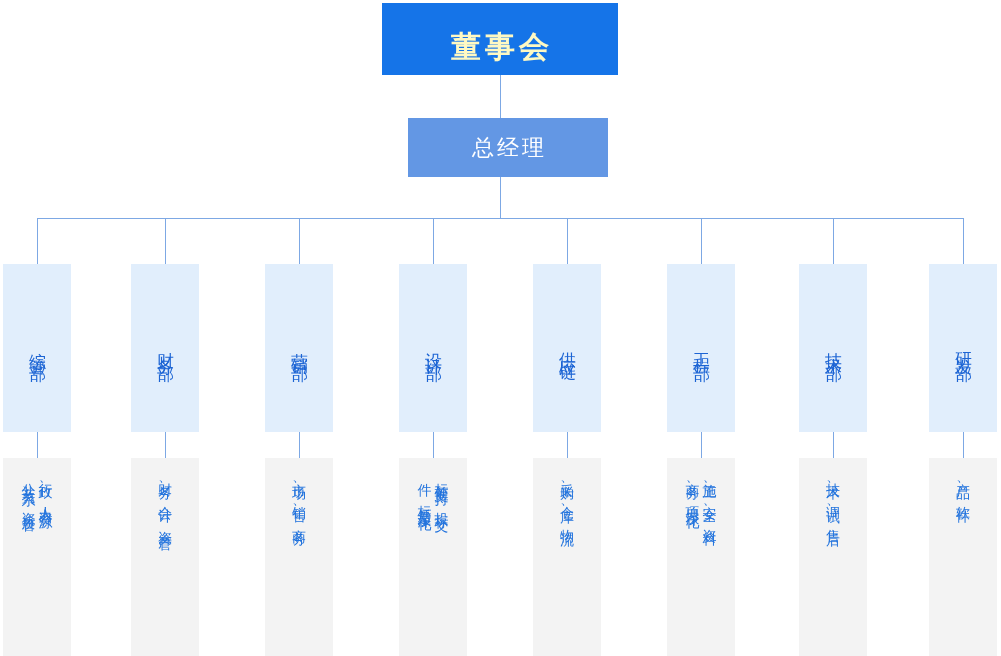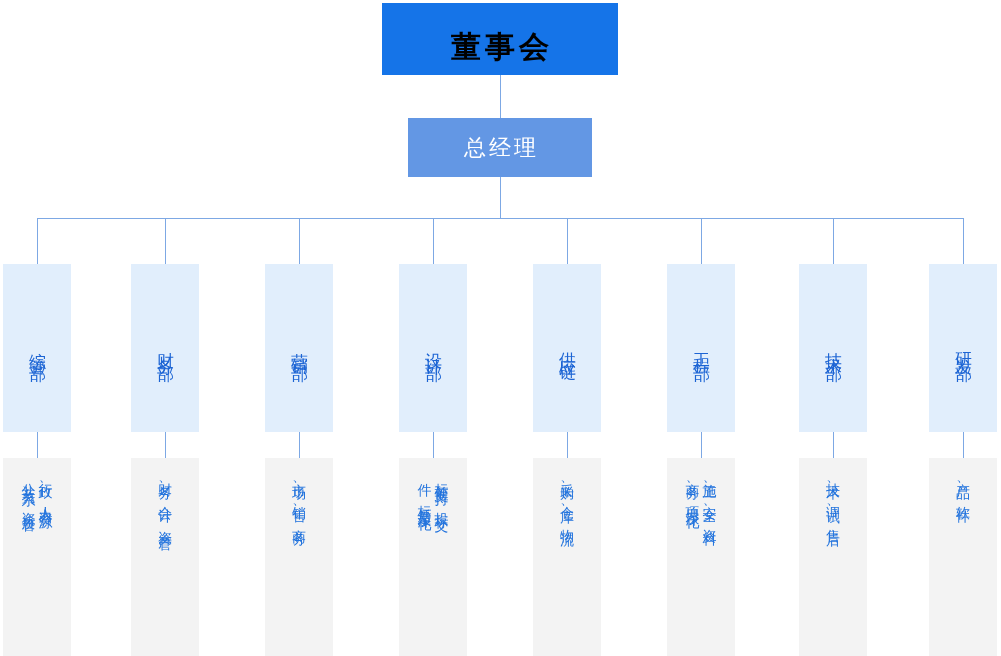--- a/index.html
+++ b/index.html
@@ -22,33 +22,33 @@
   }
   
   .board{
     position:absolute;
     left:382px; top:3px;
     width:236px; height:72px;
     background:var(--root-bg);
     display:flex; align-items:center; justify-content:center;
   }
   .board .label{
-    color:#000000;
+    color:#fef9c3;
     font-size:30px;
     font-weight:bold;
     letter-spacing:4px;
     text-indent:4px;
     white-space:nowrap;
     margin-top:16px;
   }
   
   .manager{
     position:absolute;
     left:408px; top:118px;
-    width:184px; height:59px;
+    width:200px; height:59px;
     background:var(--manager-bg);
     display:flex; align-items:center; justify-content:center;
   }
   .manager .label{
     color:#ffffff;
     font-size:22px;
     letter-spacing:3px;
     text-indent:3px;
     white-space:nowrap;
   }

